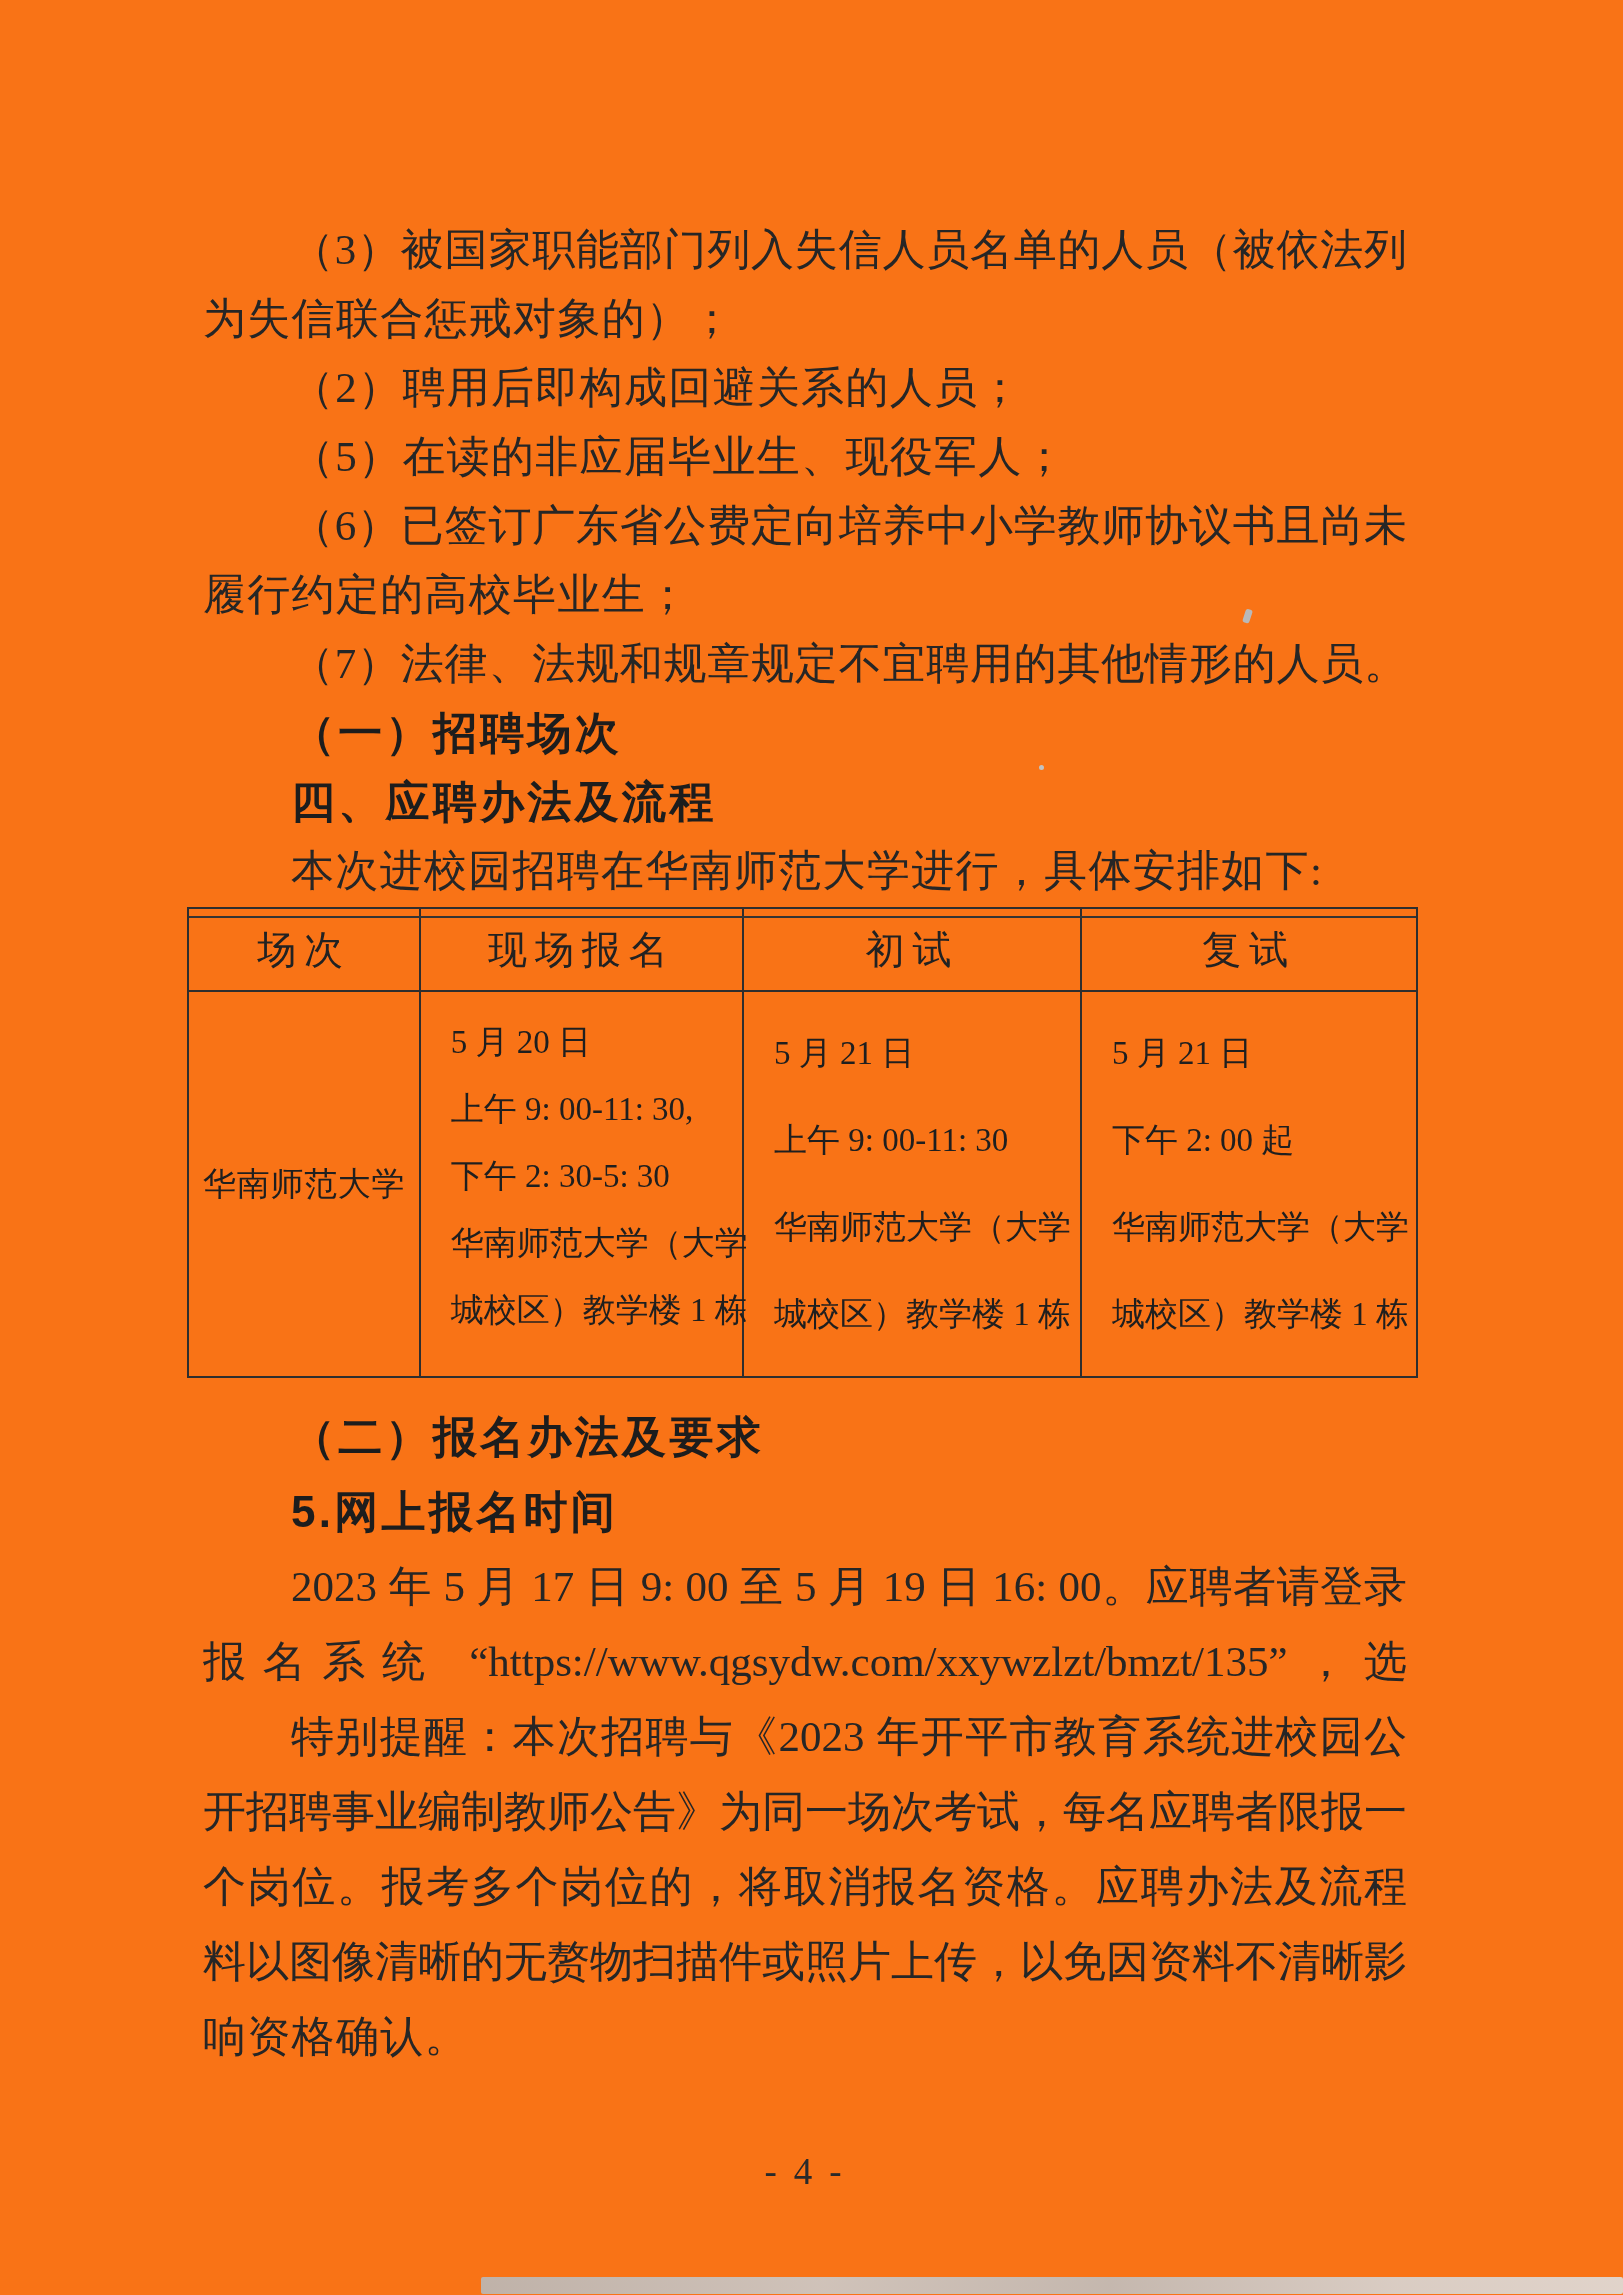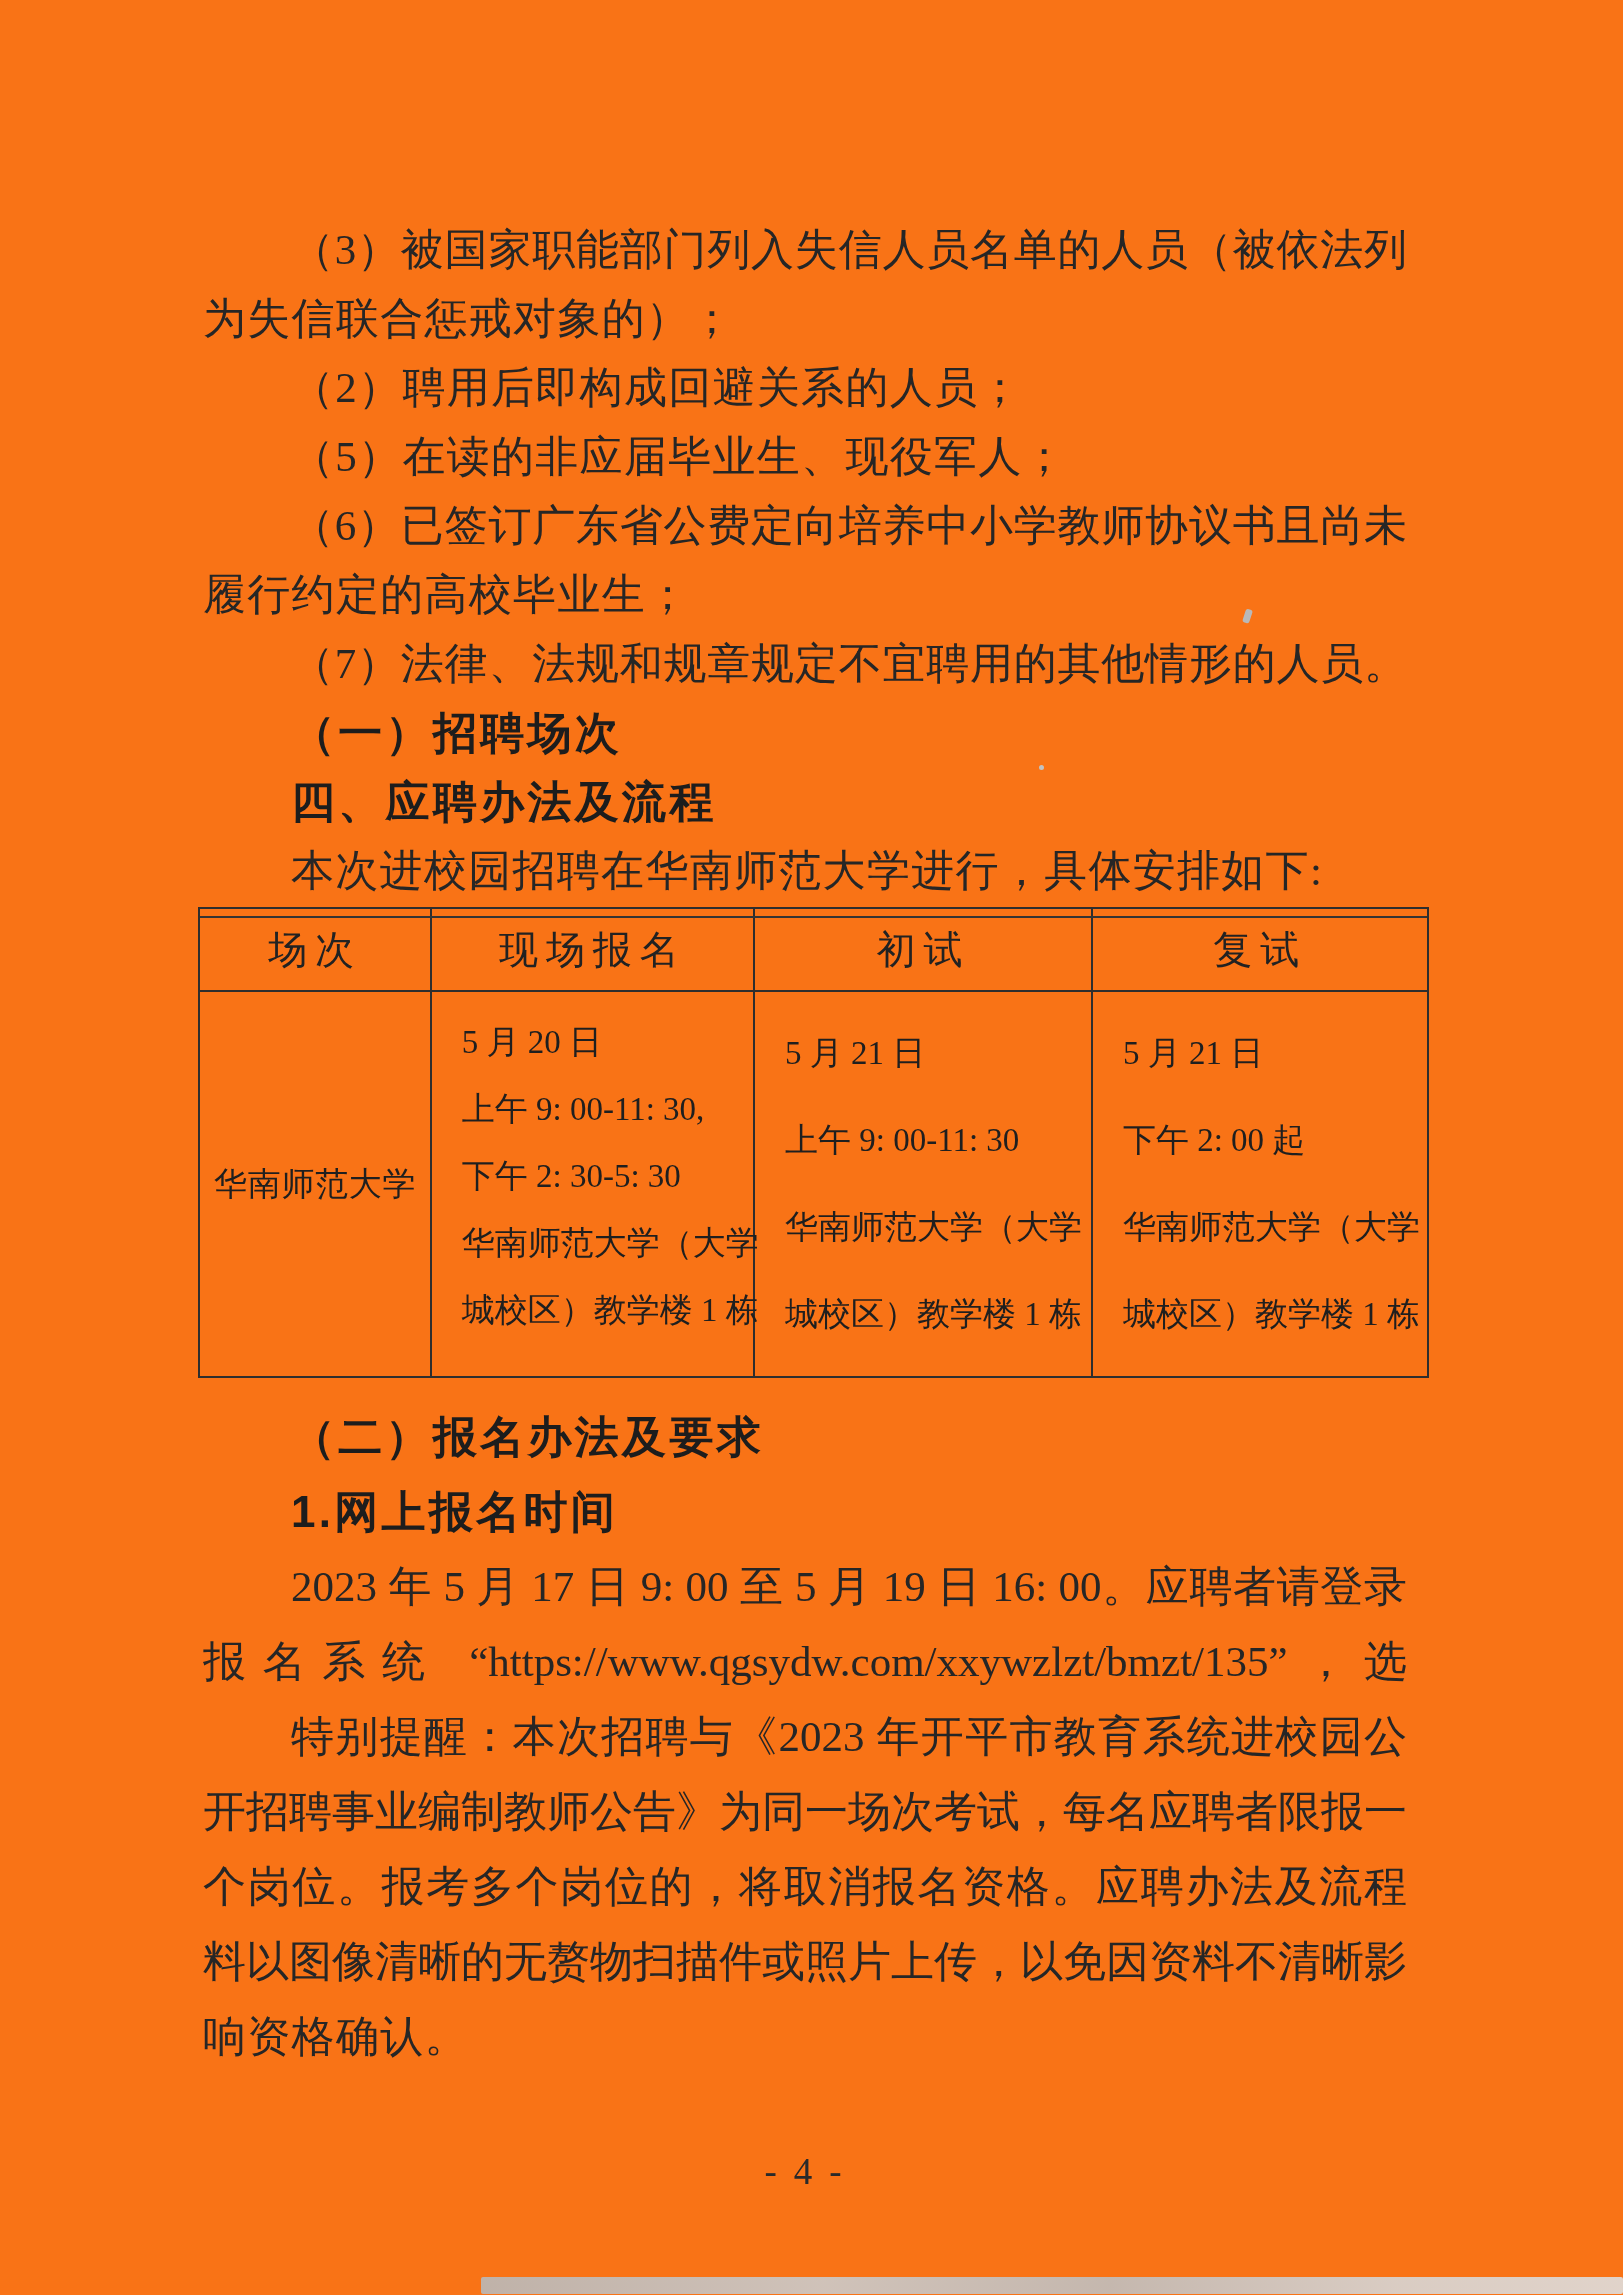--- a/index.html
+++ b/index.html
@@ -23,21 +23,21 @@
   .hd {
     font-family: "Liberation Sans", "DejaVu Sans", sans-serif;
     font-weight: 700;
     font-size: 44px;
     letter-spacing: 3.3px;
     color: #1d1d1d;
   }
   
   .sched-wrap {
     position: absolute;
-    left: 198px; top: 907px;
+    left: 187px; top: 907px;
     width: 1231px; height: 471px;
   }
   .dline { 
     position: absolute; left: 2px; right: 2px; top: 9.2px; height: 2px;
     background: #343434;
   }
   table.sched {
     width: 100%; height: 100%;
     border-collapse: collapse;
     table-layout: fixed;
@@ -132,21 +132,21 @@
             <div class="cl4">城校区）教学楼 1 栋</div>
           </td>
         </tr>
       </tbody>
     </table>
     <div class="dline"></div>
   </div>
 
   <div class="textblock lower">
     <div class="ln2 ind hd">（二）报名办法及要求</div>
-    <div class="ln2 ind hd">1.网上报名时间</div>
+    <div class="ln2 ind hd">5.网上报名时间</div>
     <div class="ln2 ind just">2023 年 5 月 17 日 9: 00 至 5 月 19 日 16: 00。应聘者请登录</div>
     <div class="ln2 just">报名系统 “https://www.qgsydw.com/xxywzlzt/bmzt/135”，选</div>
     <div class="ln2 ind just">特别提醒：本次招聘与《2023 年开平市教育系统进校园公</div>
     <div class="ln2 just">开招聘事业编制教师公告》为同一场次考试，每名应聘者限报一</div>
     <div class="ln2 just">个岗位。报考多个岗位的，将取消报名资格。应聘办法及流程</div>
     <div class="ln2 just">料以图像清晰的无赘物扫描件或照片上传，以免因资料不清晰影</div>
     <div class="ln2">响资格确认。</div>
   </div>
 
   <div class="pagenum">- 4 -</div>

